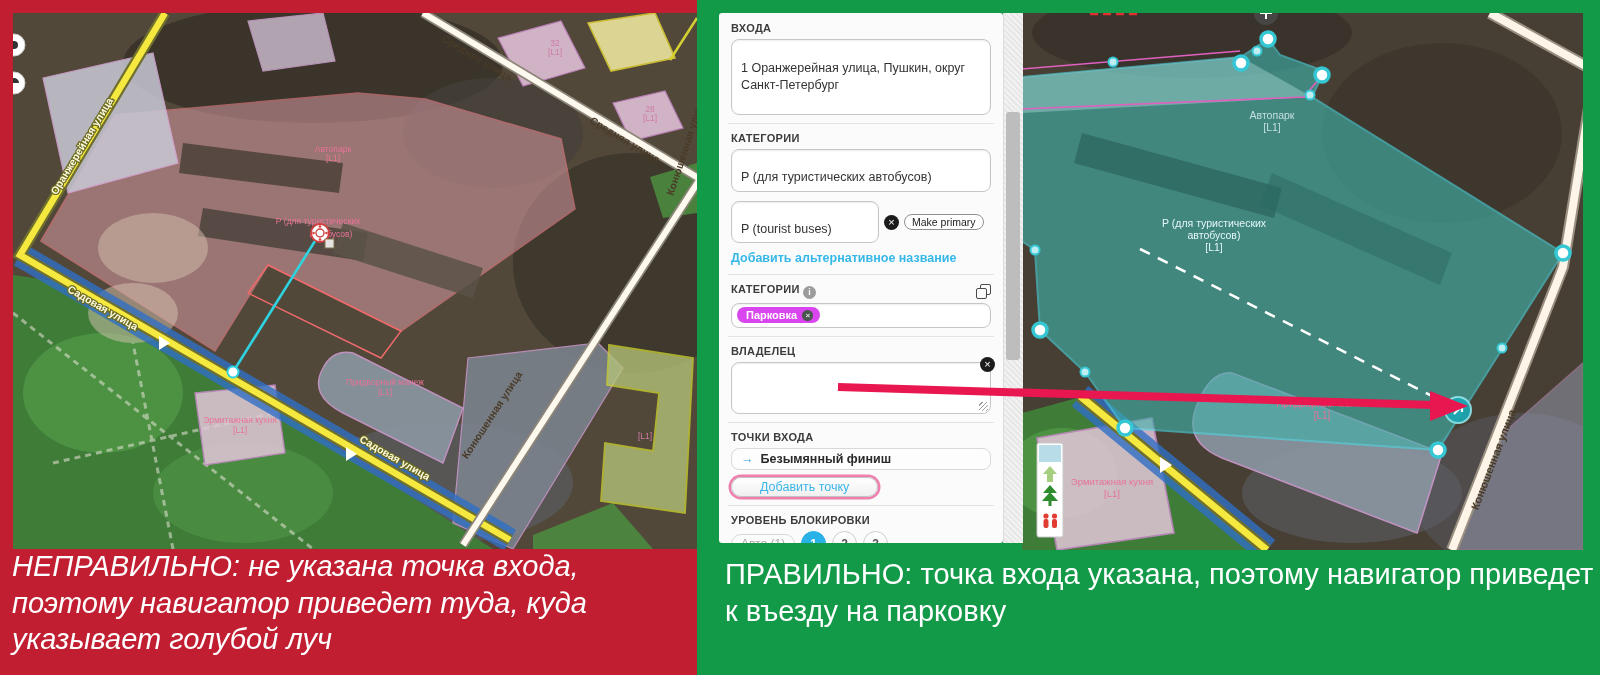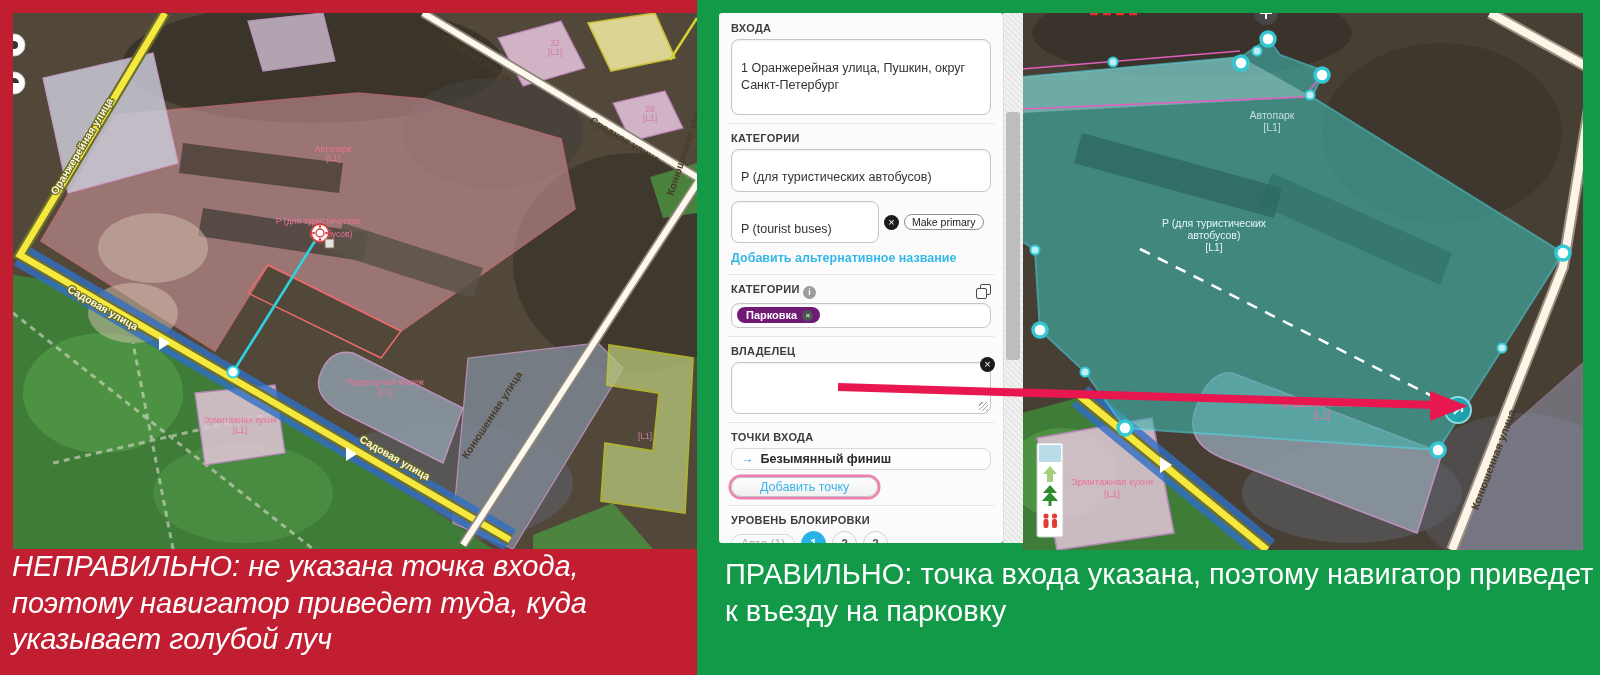--- a/index.html
+++ b/index.html
@@ -19,21 +19,21 @@
     padding:20px 9px;box-shadow:inset 0 1px 2px rgba(0,0,0,.07);box-sizing:border-box;}
   .divider{border:none;border-top:1px solid #e4e4e4;margin:8px -3px;}
   .link{color:#35b8e8;font-weight:bold;font-size:12.5px;cursor:pointer;display:inline-block;}
   .row{display:flex;align-items:center;gap:5px;}
   .icon-clear{width:15px;height:15px;border-radius:50%;background:#1b1b1b;color:#fff;
     font-size:11px;line-height:15px;text-align:center;flex:0 0 15px;}
   .btn-outline{border:1px solid #8f8f8f;border-radius:9px;background:#fff;font-size:10.5px;
     color:#222;padding:1px 7px;white-space:nowrap;}
   .icon-info{display:inline-block;width:13px;height:13px;border-radius:50%;background:#9c9c9c;
     color:#fff;font-size:9px;font-weight:bold;line-height:13px;text-align:center;vertical-align:-2px;}
-  .chip{display:inline-flex;align-items:center;gap:5px;background:#701a75;color:#fff;
+  .chip{display:inline-flex;align-items:center;gap:5px;background:#d946ef;color:#fff;
     font-size:11px;font-weight:bold;border-radius:10px;padding:2px 7px 2px 9px;}
   .chip .x{width:11px;height:11px;border-radius:50%;background:#49554e;color:#dfe5e1;
     font-size:8px;line-height:11px;text-align:center;}
   .ta-wrap{position:relative;}
   .ta{height:52px;width:100%;resize:none;}
   .ta-clear{position:absolute;top:-5px;right:-4px;}
   .grip{position:absolute;right:3px;bottom:3px;width:9px;height:9px;
     background:repeating-linear-gradient(135deg,transparent 0 2px,#9f9f9f 2px 3px);}
   .entry-row{display:flex;align-items:center;gap:7px;background:#fdfdfd;border:1px solid #d9d9d9;
     border-radius:8px;padding:3px 9px;font-size:12.5px;font-weight:bold;color:#2a2a2a;}

